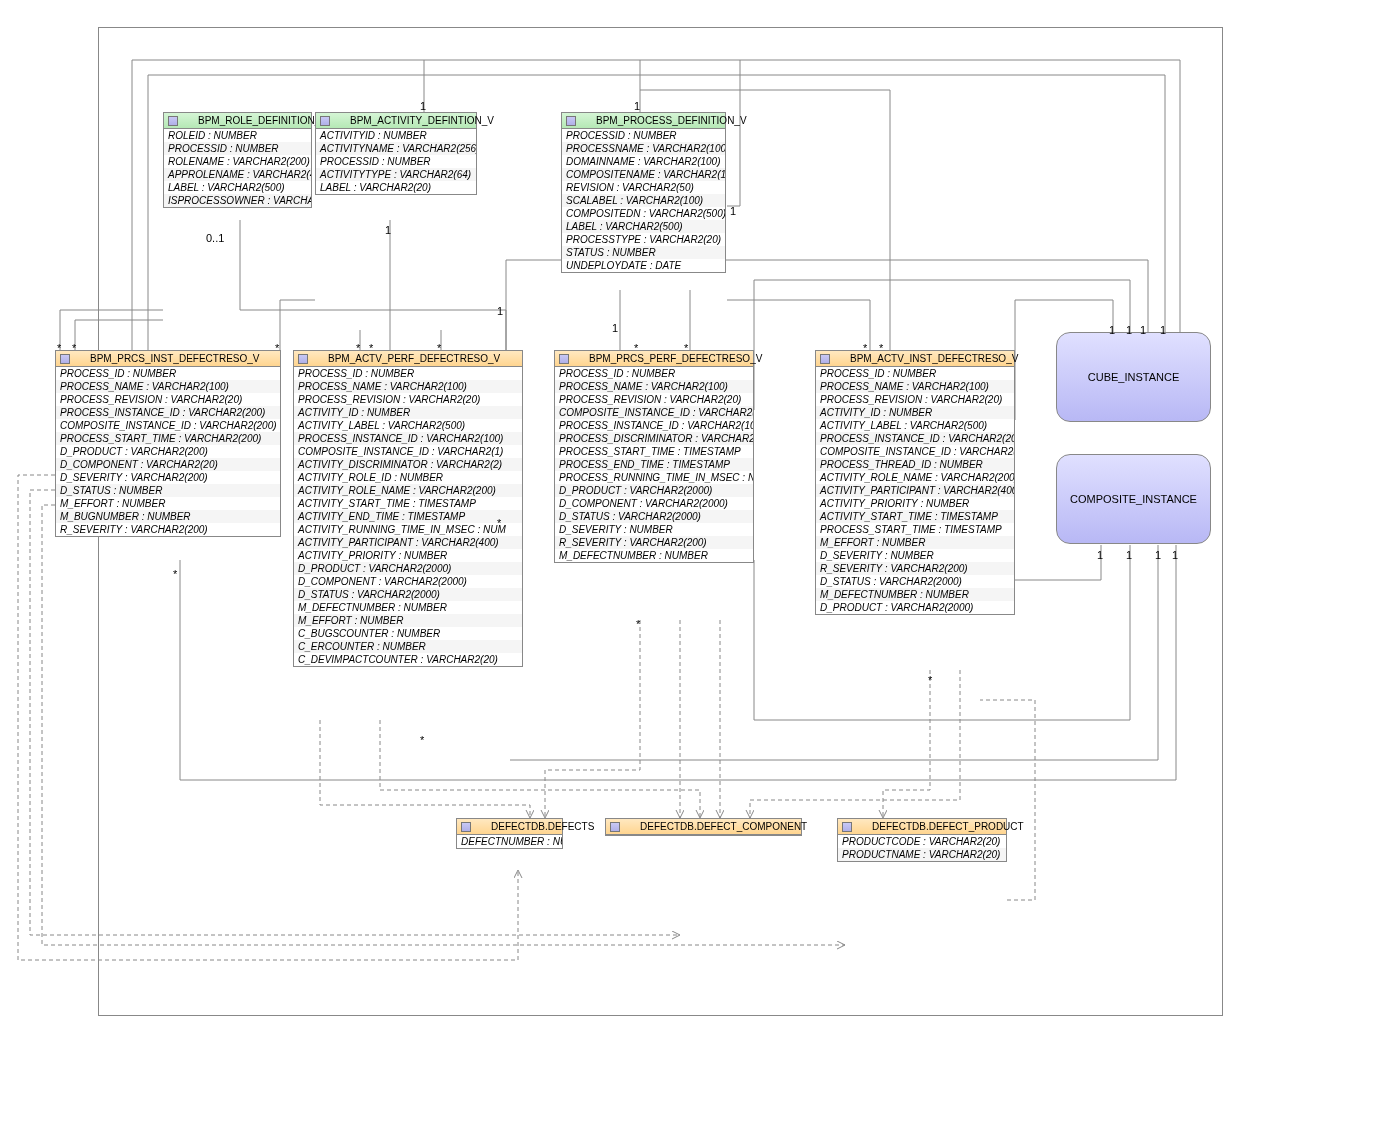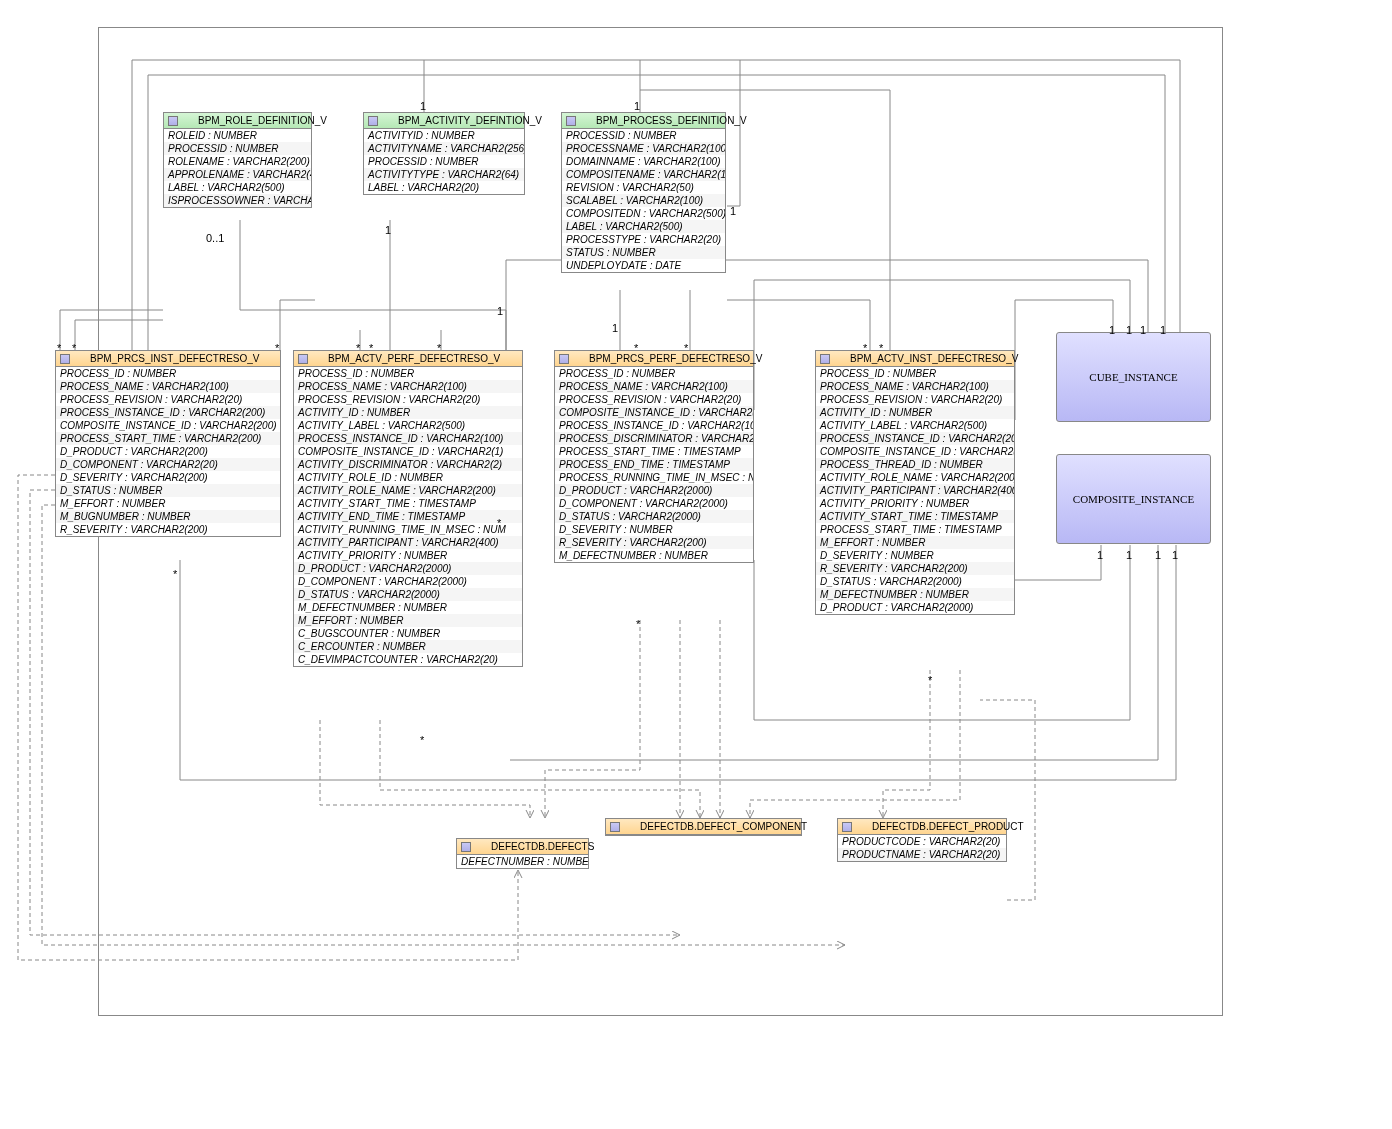--- a/index.html
+++ b/index.html
@@ -2,21 +2,21 @@
 <html><head>
 <meta charset="utf-8">
 <style>
 * { box-sizing: border-box; margin: 0; padding: 0; }
 body { font-family: Arial, sans-serif; font-size: 10px; background: #fff; position: relative; width: 1392px; height: 1129px; }
 .canvas { position: absolute; left: 98px; top: 27px; width: 1125px; height: 989px; border: 1px solid #888; }
 .entity { position: absolute; border: 1px solid #888; background: #fff; }
 .entity-header { padding: 2px 4px; font-size: 10px; border-bottom: 1px solid #888; display: flex; align-items: center; gap: 20px; }
 .green-header { background: linear-gradient(#d5f5d5, #b5e8b5); }
 .orange-header { background: linear-gradient(#ffe8c0, #ffd590); }
-.blue-box { background: linear-gradient(#e0e0ff, #b8b8f5); border: 1px solid #888; position: absolute; display: flex; align-items: center; justify-content: center; font-size: 11px; border-radius: 3px; font-family: Liberation Serif, serif; }
+.blue-box { background: linear-gradient(#e0e0ff, #b8b8f5); border: 1px solid #888; position: absolute; display: flex; align-items: center; justify-content: center; font-size: 11px; border-radius: 14px; }
 .entity-row { padding: 1px 4px; font-size: 10px; white-space: nowrap; overflow: hidden; }
 .entity-row:nth-child(even) { background: #f5f5f5; }
 .entity-body { overflow: hidden; font-style: italic; }
 .table-icon { width: 10px; height: 10px; display: inline-block; background: linear-gradient(#c8c8f5,#b0b0e8); border: 1px solid #777; flex-shrink: 0; }
 .cardinality { position: absolute; font-size: 11px; }
 svg.connectors { position: absolute; left: 0; top: 0; width: 1392px; height: 1129px; pointer-events: none; }
 </style>
 </head>
 <body>
 
@@ -83,21 +83,21 @@
       </div>
       <div class="entity-body">
         <div class="entity-row">ROLEID : NUMBER</div>
         <div class="entity-row">PROCESSID : NUMBER</div>
         <div class="entity-row">ROLENAME : VARCHAR2(200)</div>
         <div class="entity-row">APPROLENAME : VARCHAR2(40)</div>
         <div class="entity-row">LABEL : VARCHAR2(500)</div>
         <div class="entity-row">ISPROCESSOWNER : VARCHAR2</div>
       </div>
     </div>
-    <div class="entity" style="left: 315px; top: 112px; width: 162px; margin-left: 48px;">
+    <div class="entity" style="left: 315px; top: 112px; width: 162px;">
       <div class="entity-header green-header">
         <span class="table-icon"></span>
         <span>BPM_ACTIVITY_DEFINTION_V</span>
       </div>
       <div class="entity-body">
         <div class="entity-row">ACTIVITYID : NUMBER</div>
         <div class="entity-row">ACTIVITYNAME : VARCHAR2(256)</div>
         <div class="entity-row">PROCESSID : NUMBER</div>
         <div class="entity-row">ACTIVITYTYPE : VARCHAR2(64)</div>
         <div class="entity-row">LABEL : VARCHAR2(20)</div>
@@ -217,21 +217,21 @@
         <div class="entity-row">ACTIVITY_START_TIME : TIMESTAMP</div>
         <div class="entity-row">PROCESS_START_TIME : TIMESTAMP</div>
         <div class="entity-row">M_EFFORT : NUMBER</div>
         <div class="entity-row">D_SEVERITY : NUMBER</div>
         <div class="entity-row">R_SEVERITY : VARCHAR2(200)</div>
         <div class="entity-row">D_STATUS : VARCHAR2(2000)</div>
         <div class="entity-row">M_DEFECTNUMBER : NUMBER</div>
         <div class="entity-row">D_PRODUCT : VARCHAR2(2000)</div>
       </div>
     </div>
-    <div class="entity" style="left: 456px; top: 818px; width: 133px; margin-top: 20px;">
+    <div class="entity" style="left: 456px; top: 818px; width: 107px;">
       <div class="entity-header orange-header">
         <span class="table-icon"></span>
         <span>DEFECTDB.DEFECTS</span>
       </div>
       <div class="entity-body">
         <div class="entity-row">DEFECTNUMBER : NUMBER</div>
       </div>
     </div>
     <div class="entity" style="left: 605px; top: 818px; width: 197px;">
       <div class="entity-header orange-header">

